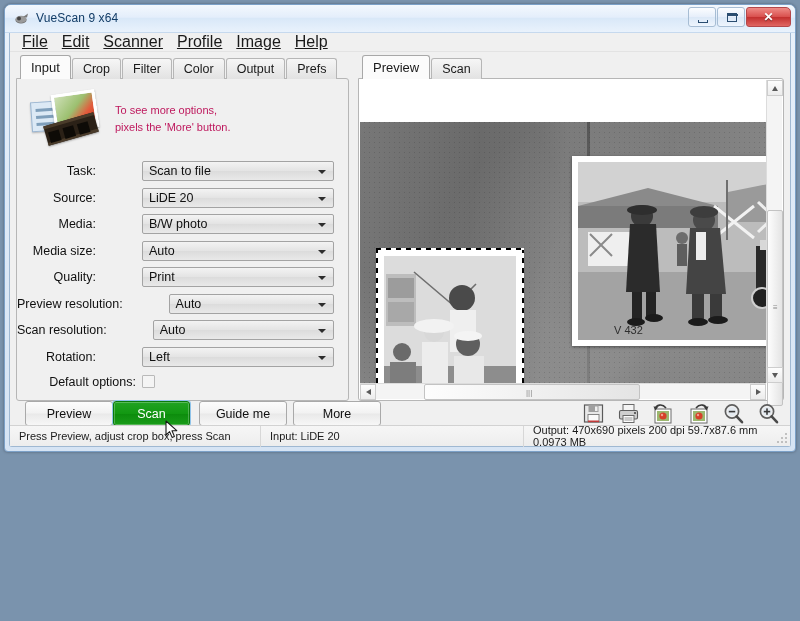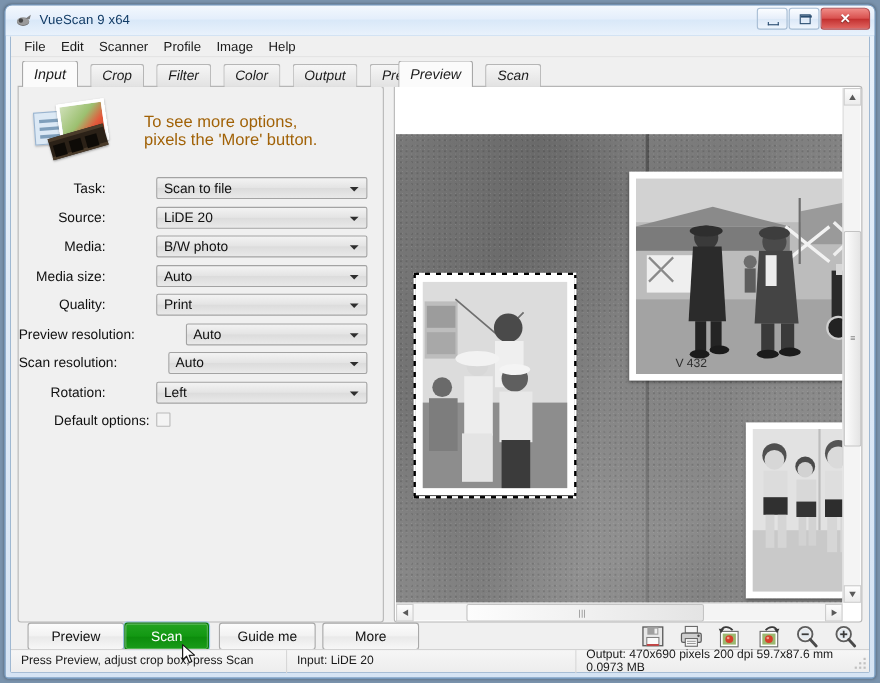--- a/index.html
+++ b/index.html
@@ -5,21 +5,21 @@
   * { box-sizing: border-box; }
   html, body {
     margin: 0; padding: 0;
     width: 800px; height: 621px;
     background: #7a93ad;
     font-family: "Liberation Sans", sans-serif;
     overflow: hidden;
   }
   .window {
     position: absolute; left: 4px; top: 4px;
-    width: 792px; height: 613px;
+    width: 792px; height: 448px;
     background: linear-gradient(180deg,#eaf2fb 0%, #dfeaf7 40%, #d6e4f4 100%);
     border: 1px solid #7ba0c7;
     border-radius: 7px 7px 4px 4px;
     box-shadow: 0 0 3px rgba(0,0,0,.35);
     padding: 0;
   }
   
   .titlebar {
     height: 28px; position: relative;
     border-radius: 6px 6px 0 0;
@@ -55,42 +55,42 @@
     background:#f0f0f0;
     border:1px solid #9fb8d2;
     border-top:none;
     border-radius:0 0 3px 3px;
   }
   .menubar {
     height:19px; background:#f0f0f0;
     display:flex; align-items:center; padding-left:5px;
     border-bottom:1px solid #e3e3e3;
   }
-  .menu-item { font-size:12px; color:#1a1a1a; padding:13px 7px; }
+  .menu-item { font-size:16px; color:#1a1a1a; padding:13px 7px;text-decoration:underline; }
   .body-area { position:absolute; left:0; top:19px; right:0; bottom:43px; }
   
   .left-panel { position:absolute; left:6px; top:3px; width:333px; bottom:2px; }
   .tabstrip { display:flex; height:24px; align-items:flex-end; padding-left:4px; position:relative; z-index:2; }
   .tab {
     height:21px; padding:0 10px; font-size:12.5px; color:#1a1a1a;
     display:flex; align-items:center;
     background: linear-gradient(180deg,#f6f6f6 0%, #e2e2e2 100%);
     border:1px solid #b6b6b6; border-bottom:none;
-    border-radius:3px 3px 0 0; margin-right:11px;font-style:italic;
+    border-radius:3px 3px 0 0; margin-right:1px;
   }
   .tab.active {
     height:24px; background:#fbfbfb; border-color:#a8a8a8;
     font-size:13px; position:relative; z-index:3;
   }
   .tab-panel {
     position:absolute; left:0; top:23px; right:0; bottom:0;
     background:#f0f0f0; border:1px solid #b6b6b6; border-radius:0 3px 3px 3px;
   }
   .hint-row { display:flex; align-items:center; padding:12px 0 6px 14px; }
-  .hint-text { font-size:15px; color:#a16207; line-height:17px; margin-left:16px; }
+  .hint-text { font-size:11px; color:#be185d; line-height:17px; margin-left:0; }
   
   .collage { position:relative; width:84px; height:56px; }
   .c-photo {
     position:absolute; left:22px; top:1px; width:44px; height:38px;
     background:linear-gradient(135deg,#cfe0b8,#9cc070 45%,#e35b3c 70%,#c23a22);
     border:3px solid #fff; transform:rotate(-8deg);
     box-shadow:0 1px 2px rgba(0,0,0,.3);
   }
   .c-sheet {
     position:absolute; left:0; top:10px; width:40px; height:30px;

